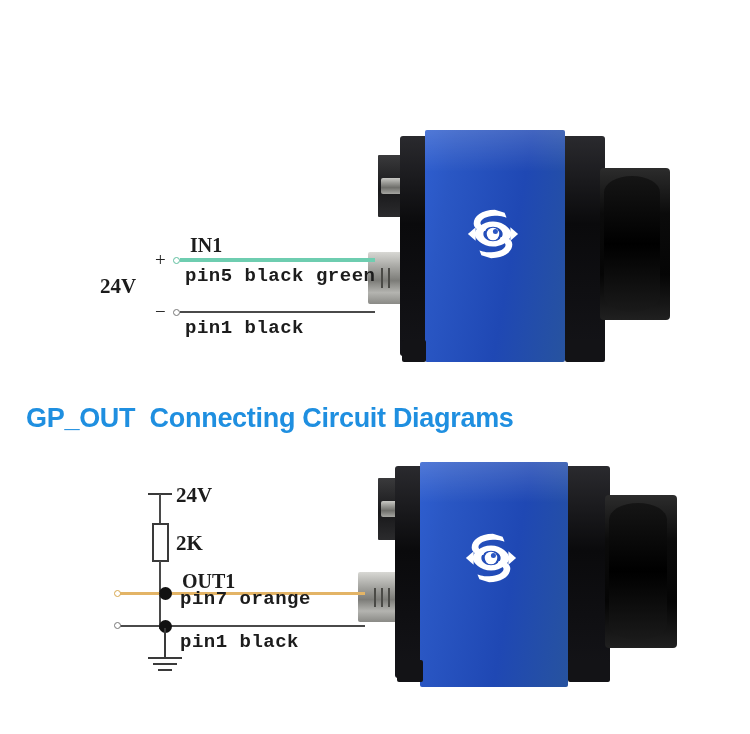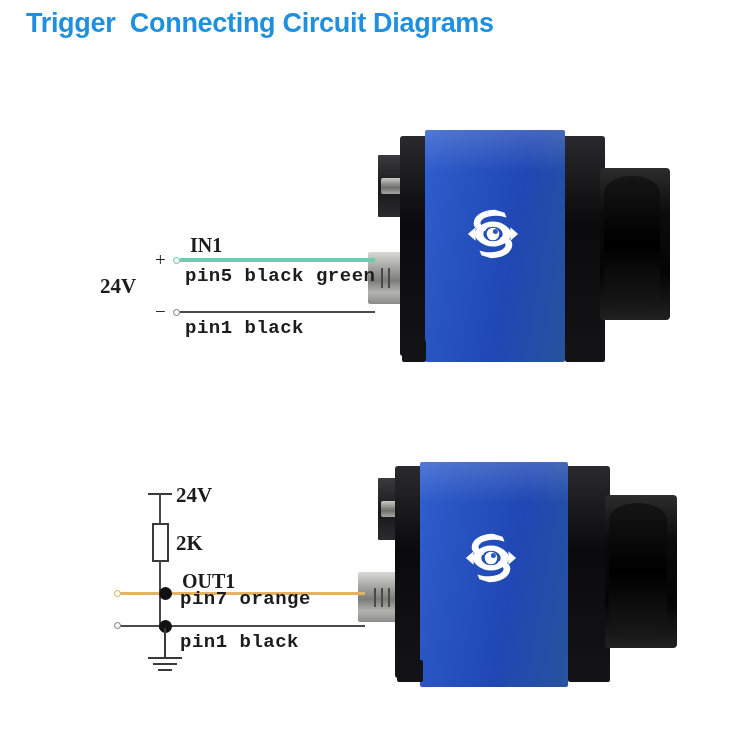--- a/index.html
+++ b/index.html
@@ -166,21 +166,20 @@
   }
   .cam-logo {
     position: absolute;
   }
 </style>
 </head>
 <body>
 
 <div class="page">
 
-  <div class="section-title" id="title-trigger">Trigger  Connecting Circuit Diagrams</div>
 
   <div class="camera">
 
     <div class="cam-conn-dark" style="left:378px; top:155px; width:26px; height:62px;"></div>
     <div class="cam-conn-metal2" style="left:381px; top:178px; width:21px; height:16px;"></div>
 
     <div class="cam-conn-metal" style="left:368px; top:252px; width:36px; height:52px;"></div>
     <div class="cam-conn-rib" style="left:381px; top:268px; height:20px;"></div>
     <div class="cam-conn-rib" style="left:388px; top:268px; height:20px;"></div>
 
@@ -228,20 +227,21 @@
 
     <div class="wire wire-h wire-black" style="left:180px; top:311px; width:195px;"></div>
 
     <div class="label-serif" style="left:190px; top:234px;">IN1</div>
 
     <div class="label-mono" style="left:185px; top:265px;">pin5 black green</div>
 
     <div class="label-mono" style="left:185px; top:317px;">pin1 black</div>
   </div>
 
+  <div class="section-title" id="title-gpout">GP_OUT  Connecting Circuit Diagrams</div>
 
   <div class="camera">
 
     <div class="cam-conn-dark" style="left:378px; top:478px; width:26px; height:62px;"></div>
     <div class="cam-conn-metal2" style="left:381px; top:501px; width:21px; height:16px;"></div>
 
     <div class="cam-conn-metal" style="left:358px; top:572px; width:46px; height:50px;"></div>
     <div class="cam-conn-rib" style="left:374px; top:588px; height:19px;"></div>
     <div class="cam-conn-rib" style="left:381px; top:588px; height:19px;"></div>
     <div class="cam-conn-rib" style="left:388px; top:588px; height:19px;"></div>

